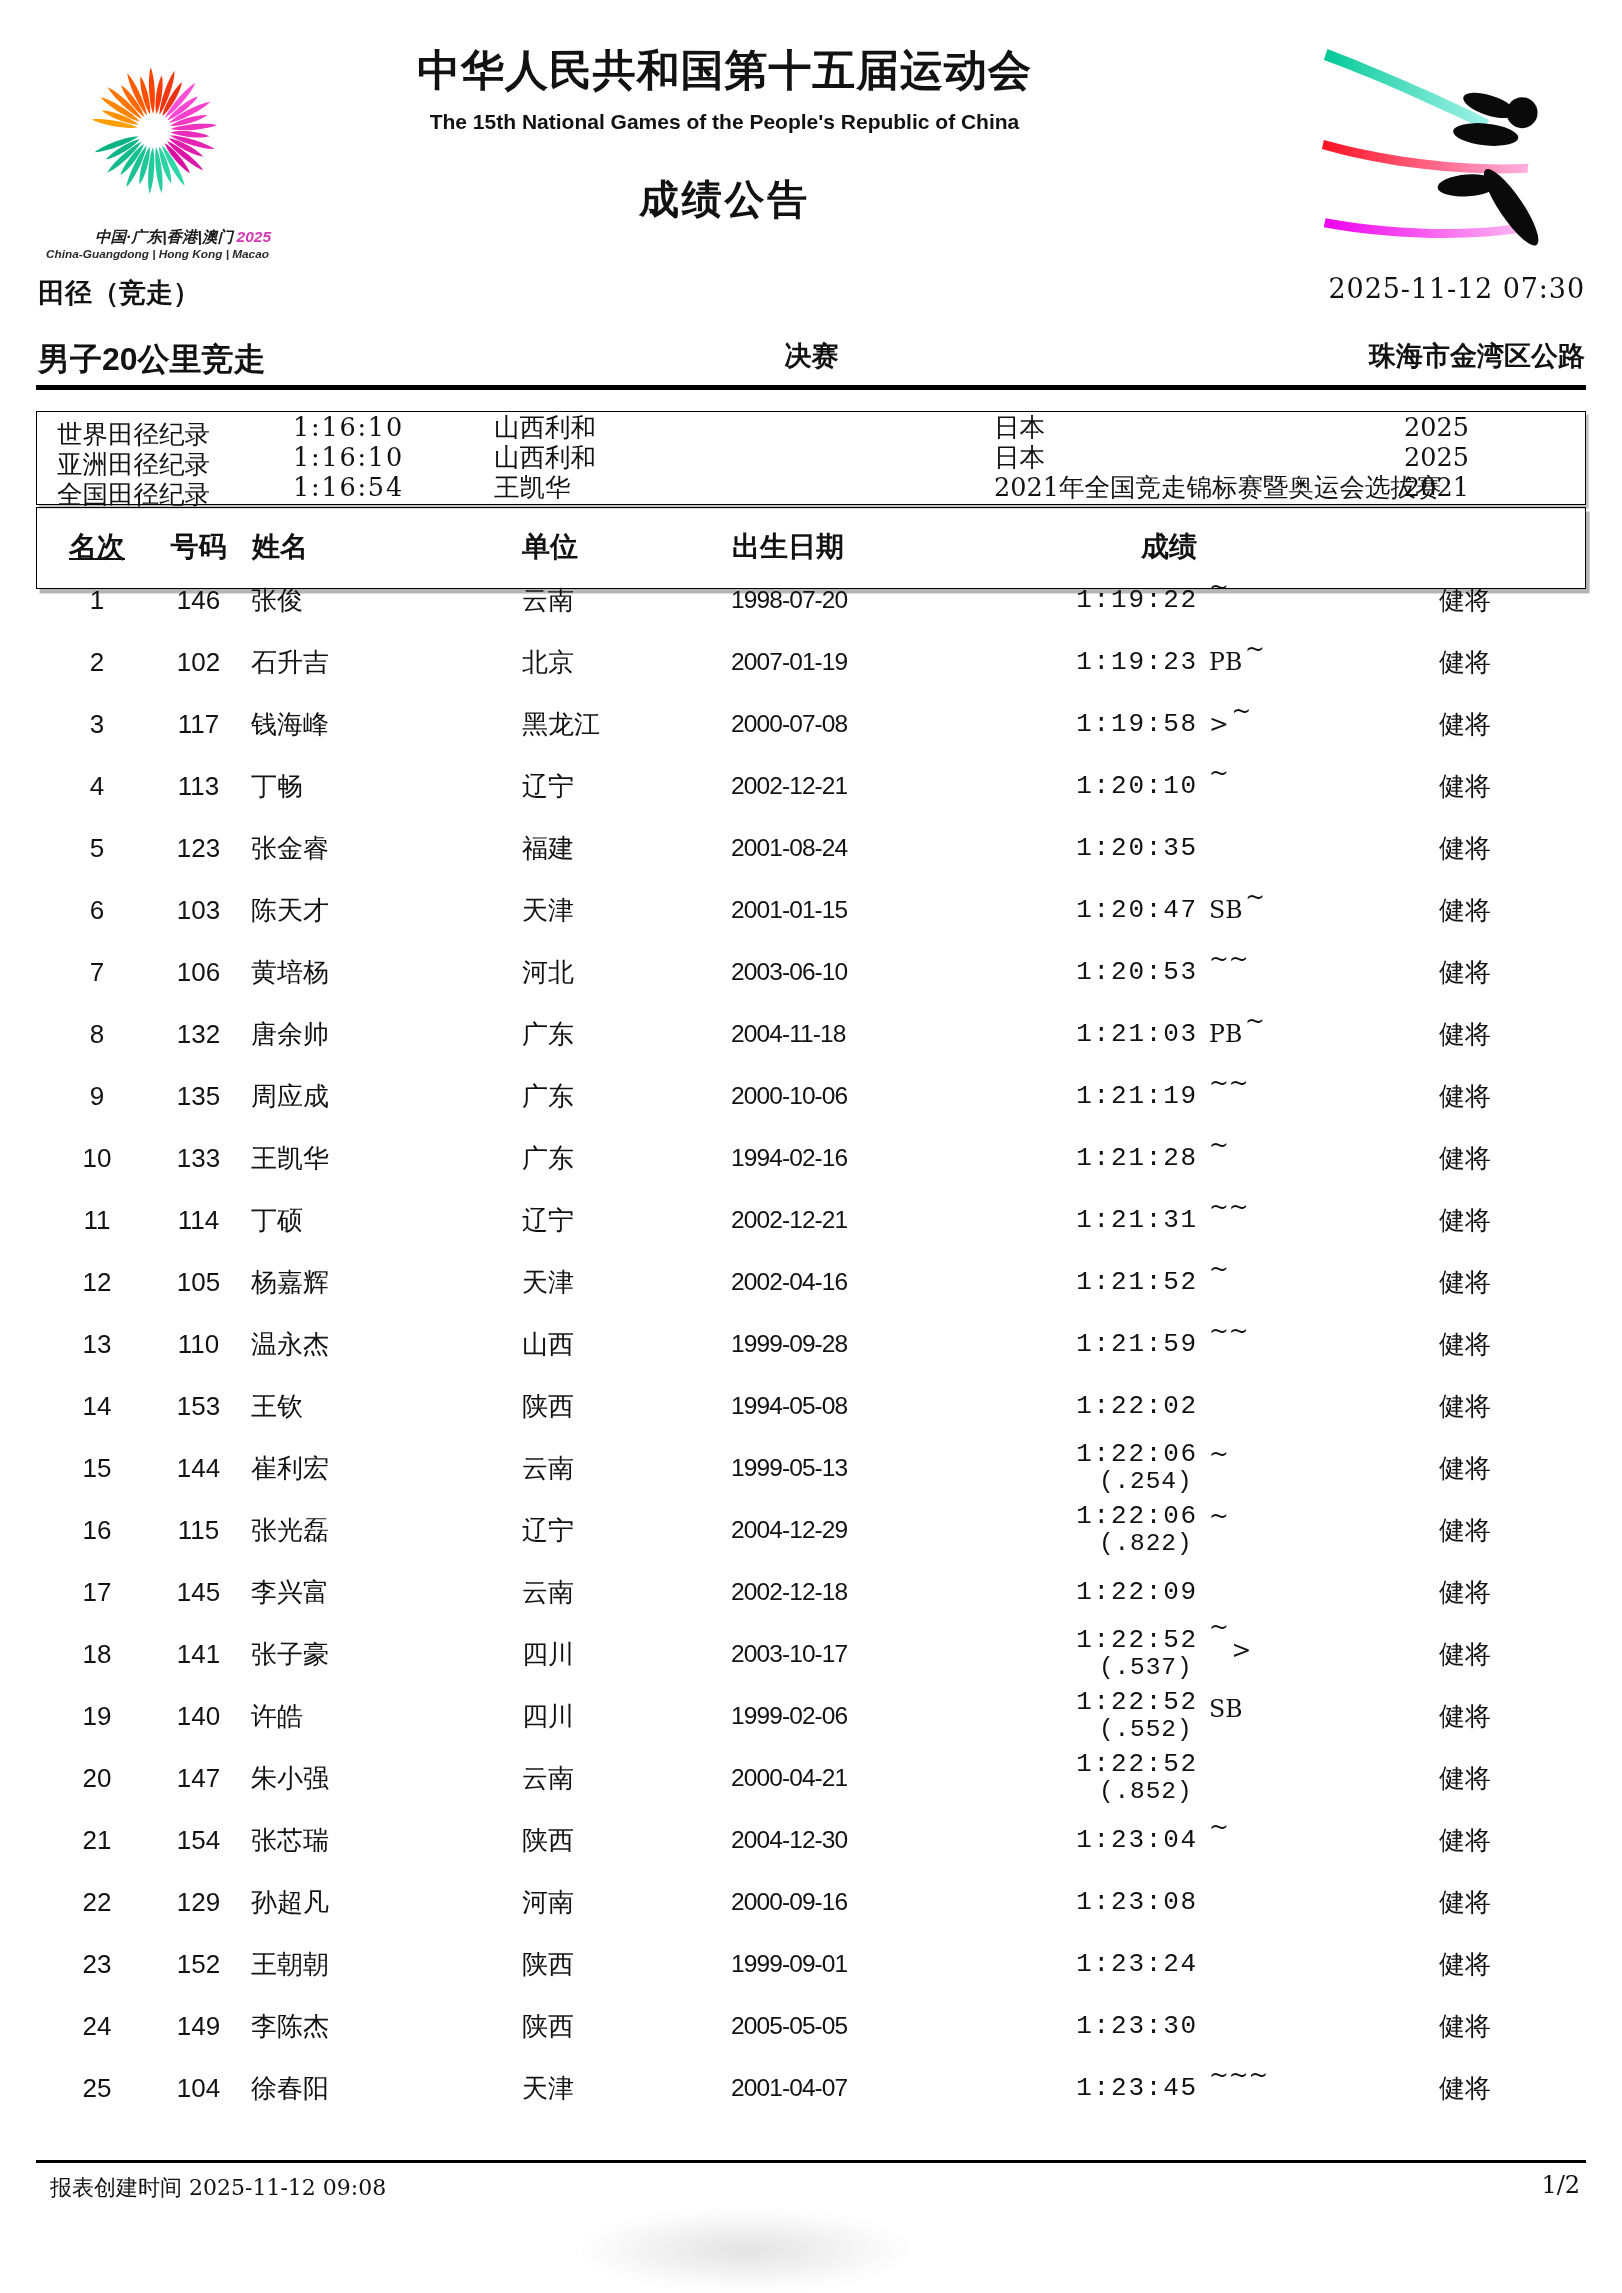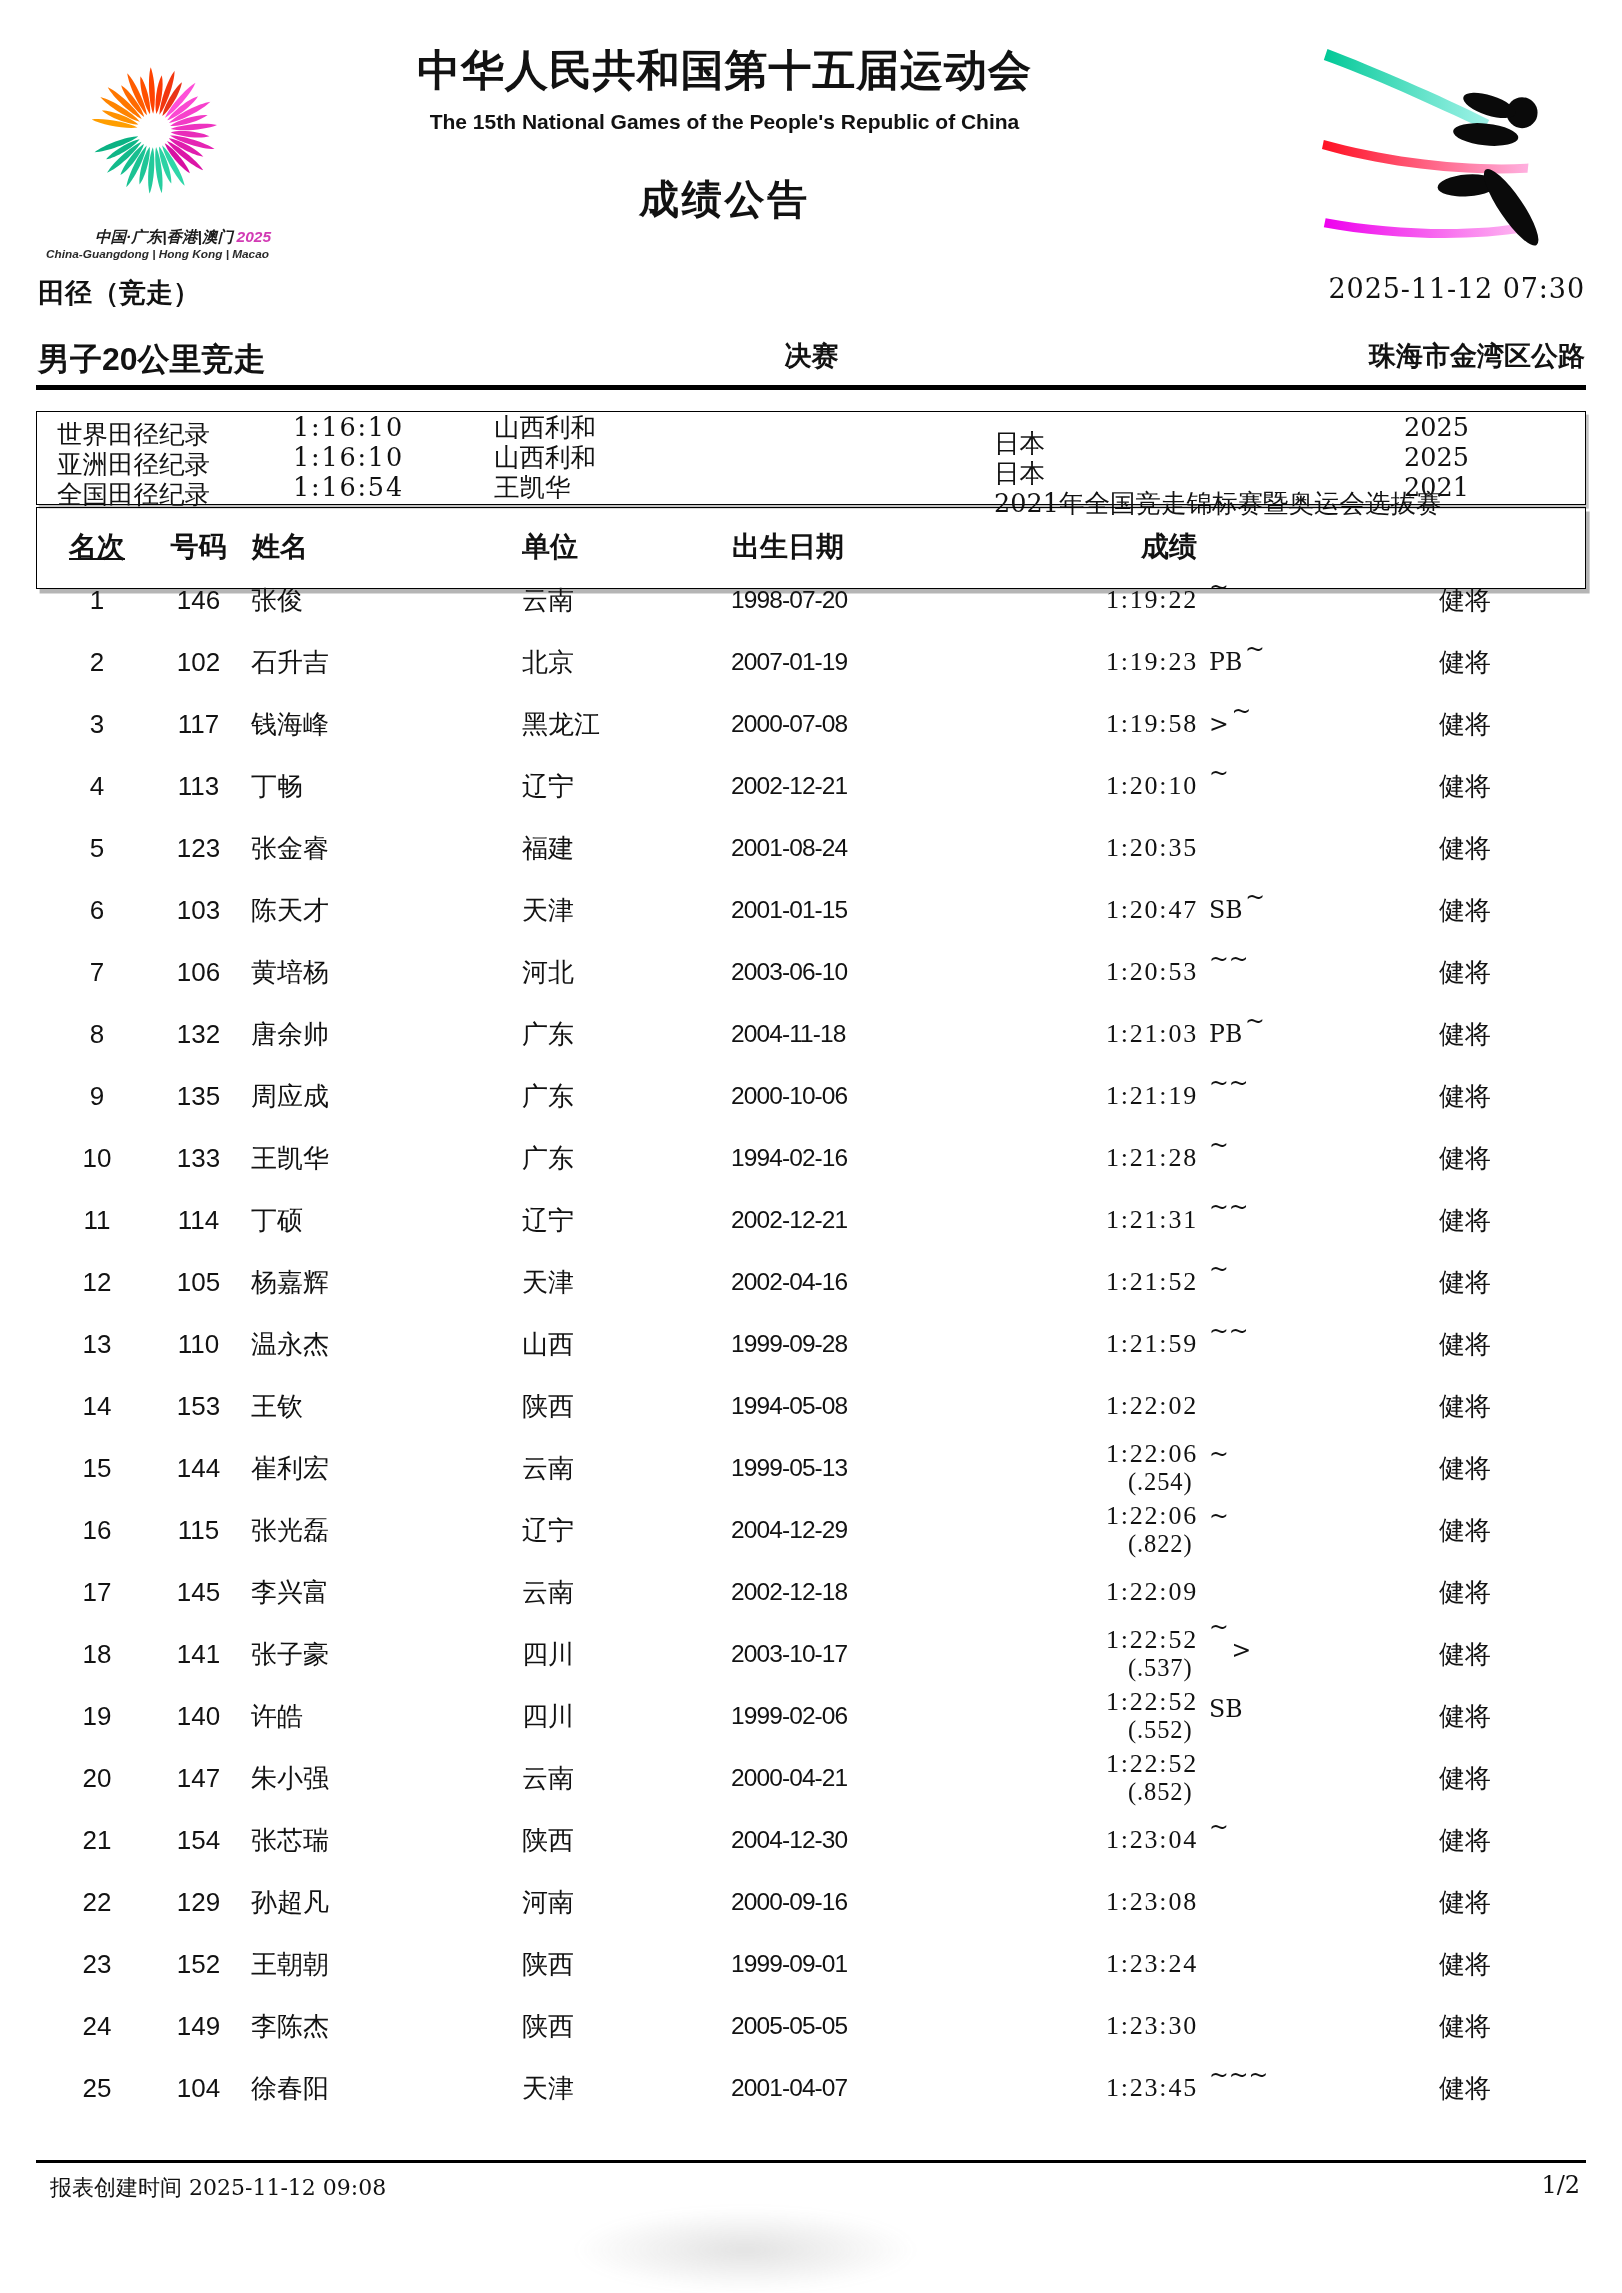--- a/index.html
+++ b/index.html
@@ -38,21 +38,21 @@
   .records-box {
     position:absolute; left:36px; top:411px; width:1550px; height:94px;
     border:1.8px solid #000; box-sizing:border-box; box-shadow:2.7px 3.6px 0 0 #c4c4c4;
     font-family:"DejaVu Serif", serif; font-size:25.5px;
   }
   .rec-row { position:relative; height:30px; line-height:31px; }
   .rec-row span { position:absolute; white-space:nowrap; }
   .rec-label { left:20px;margin-top:7px; }
   .rec-mark { left:256px; letter-spacing:1.8px; }
   .rec-name { left:457px; }
-  .rec-detail { left:957px;margin-top:16px; }
+  .rec-detail { left:957px; }
   .rec-year { left:1367px; }
   
   .thead {
     position:absolute; left:36px; top:507px; width:1550px; height:82px;
     border:1.8px solid #000; box-sizing:border-box; box-shadow:3.6px 4.5px 0 0 #b5b5b5;
     font-weight:700; font-size:28px;
   }
   .thead span { position:absolute; top:0; line-height:78px; white-space:nowrap; }
   .h-rank { left:18px; width:84px; text-align:center;text-decoration:underline; }
   .h-bib { left:116px; width:91px; text-align:center; }
@@ -63,21 +63,21 @@
   
   .tbody { position:absolute; left:0; top:569px; width:100%; }
   .trow { position:relative; height:62px; }
   .trow .c { position:absolute; top:0; height:100%; display:flex; align-items:center; white-space:nowrap; }
   .c.rank  { left:55px;  width:84px;  justify-content:center; font-size:26px; }
   .c.bib   { left:153px; width:91px; justify-content:center; font-size:26px; }
   .c.name  { left:251px; font-family:"DejaVu Serif", serif; font-size:26px; }
   .c.unit  { left:522px; font-family:"DejaVu Serif", serif; font-size:26px; }
   .c.dob   { left:731px; font-size:24.5px; letter-spacing:-0.9px; }
   .c.res   { left:1062px; width:136px; flex-direction:column; align-items:flex-end; justify-content:center;
-             font-family:Liberation Serif, serif; font-size:26px; line-height:28px; }
+             font-family:Liberation Mono, monospace; font-size:26px; line-height:28px; }
   .c.res .time { letter-spacing:1.8px; }
   .c.res .frac { font-size:24.5px; padding-right:5.5px; letter-spacing:0.9px; }
   .c.ann   { left:1209px; width:218px; font-family:"DejaVu Serif", serif; font-size:23.6px; }
   .c.ann span { display:inline-block; margin-right:2.7px; }
   .c.ttl   { left:1439px; font-family:"DejaVu Serif", serif; font-size:26px; }
   
   .ann-sup  { transform:translateY(-12.7px); }
   .ann-base { transform:translateY(0); }
   .ann-mid  { transform:translateY(-1.8px); }
   .ann-low  { transform:translateY(9px); }

